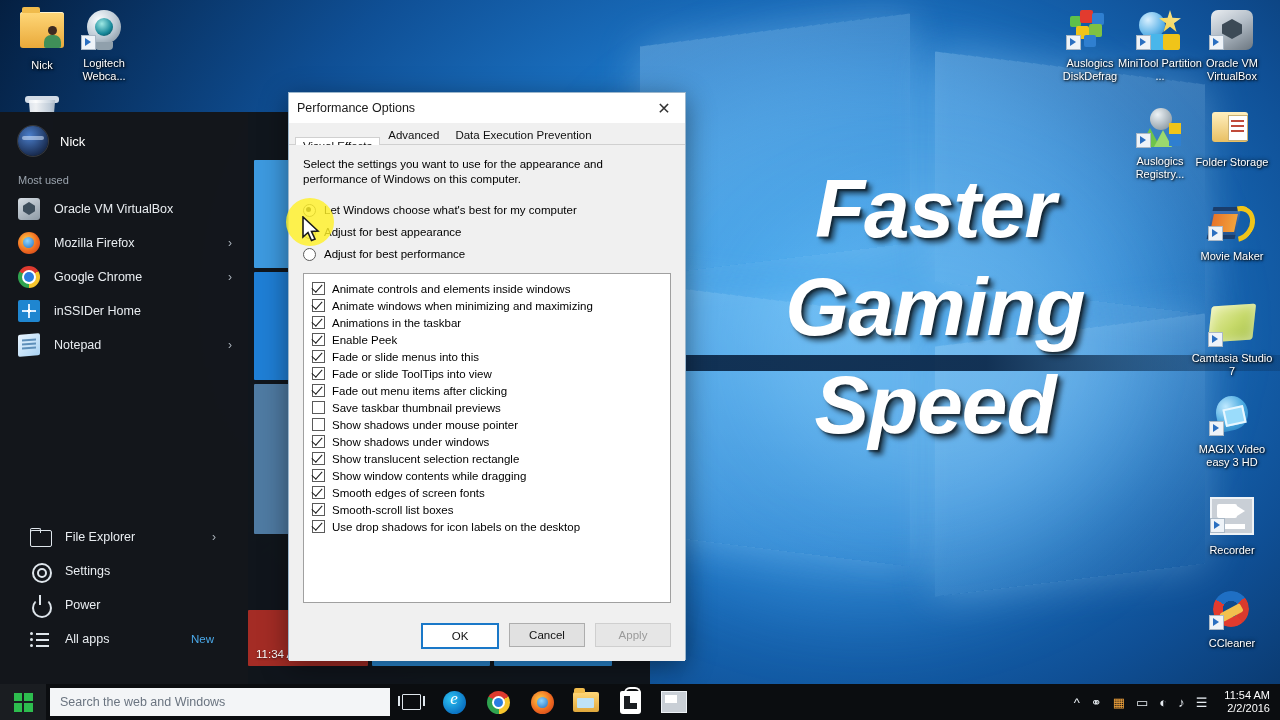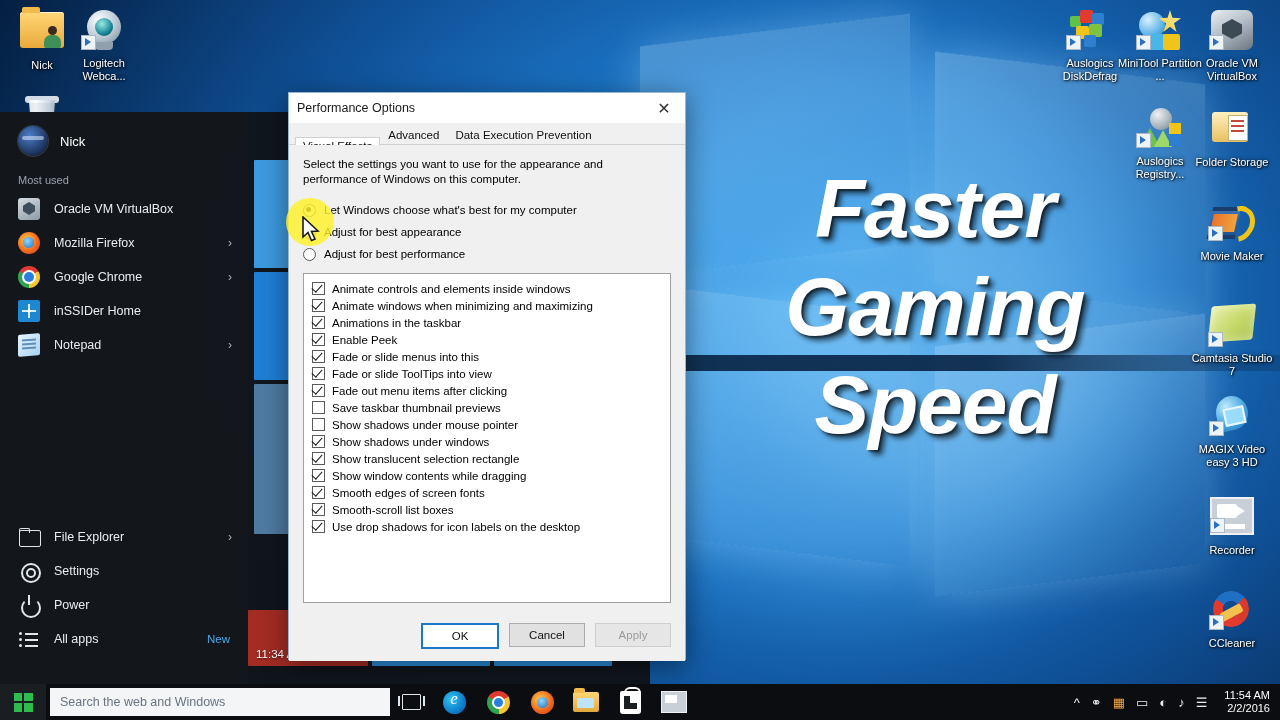--- a/index.html
+++ b/index.html
@@ -417,21 +417,21 @@
     <div class="sm-item">
       <span class="ico mi-ins"></span>
       <span class="txt">inSSIDer Home</span>
     </div>
     <div class="sm-item">
       <span class="ico mi-np"></span>
       <span class="txt">Notepad</span>
       <span class="chev">›</span>
     </div>
 
-    <div style="position:absolute;left:0;right:0;bottom:28px;">
+    <div style="position:absolute;left:0;right:16px;bottom:28px;padding-left:11px;">
       <div class="sm-item">
         <span class="ico mi-fe"></span>
         <span class="txt">File Explorer</span>
         <span class="chev">›</span>
       </div>
       <div class="sm-item">
         <span class="ico mi-set"></span>
         <span class="txt">Settings</span>
       </div>
       <div class="sm-item">

